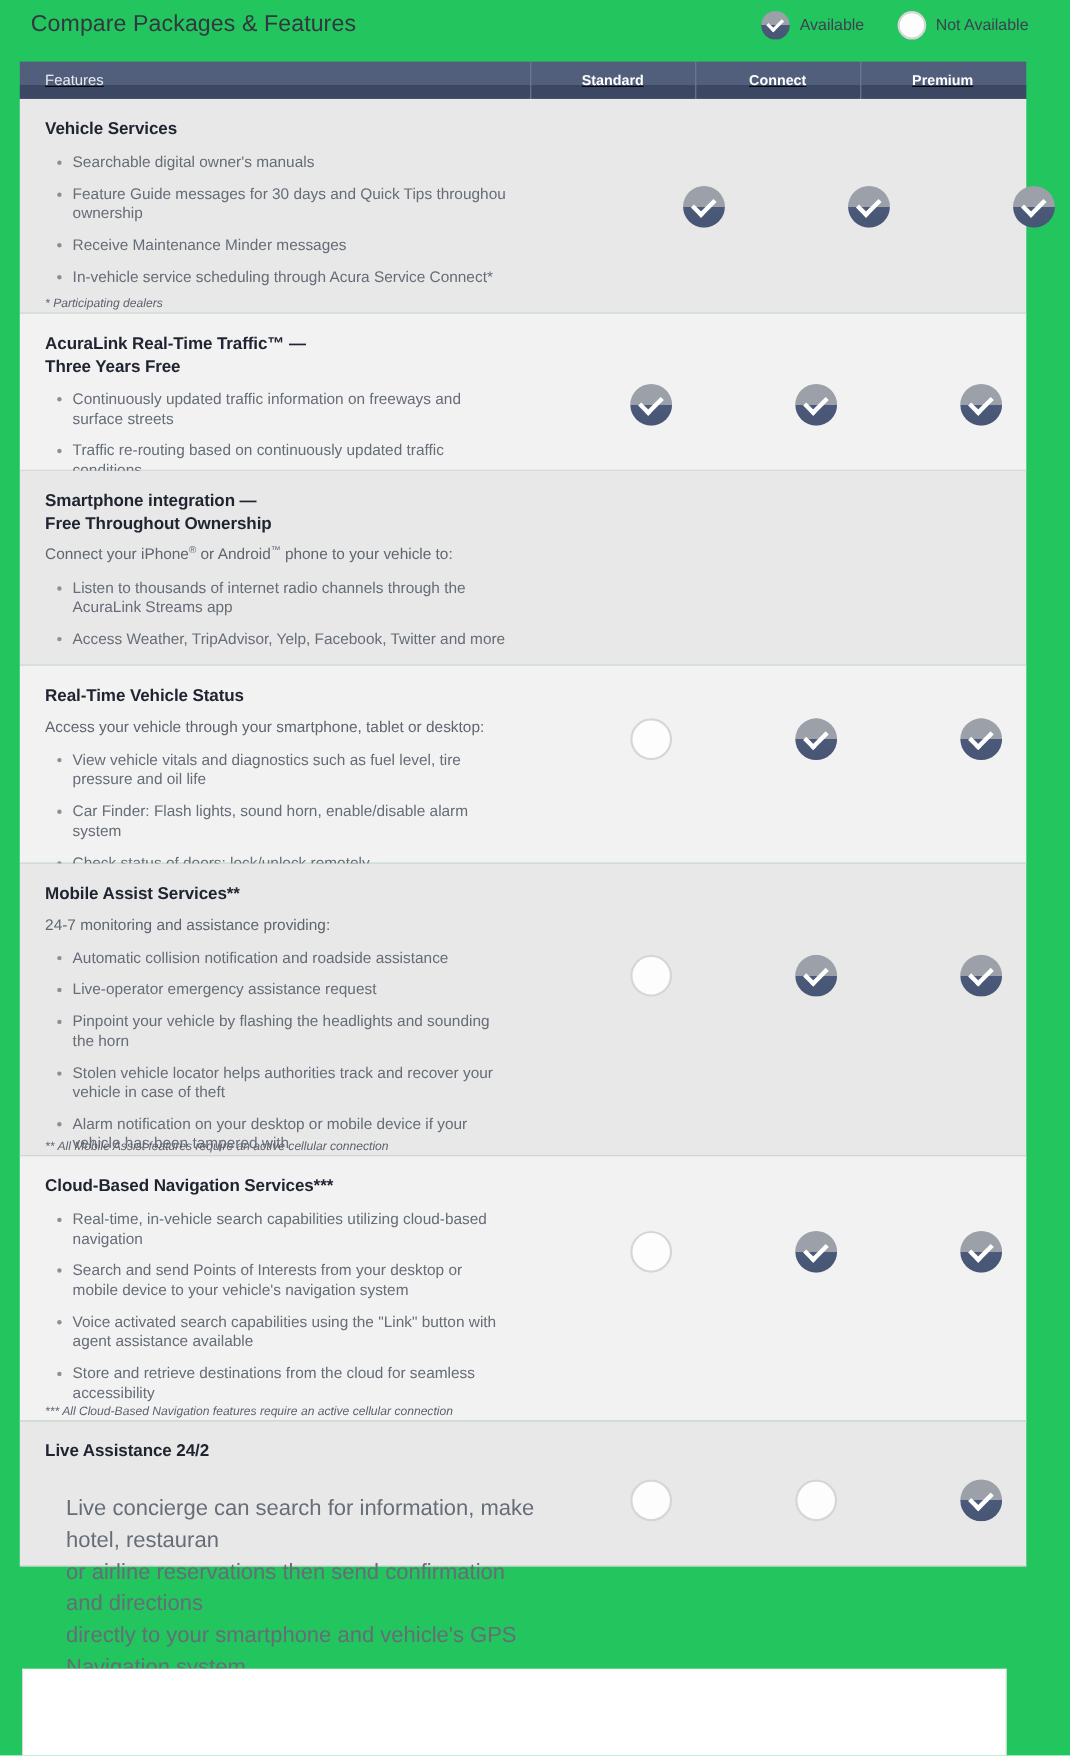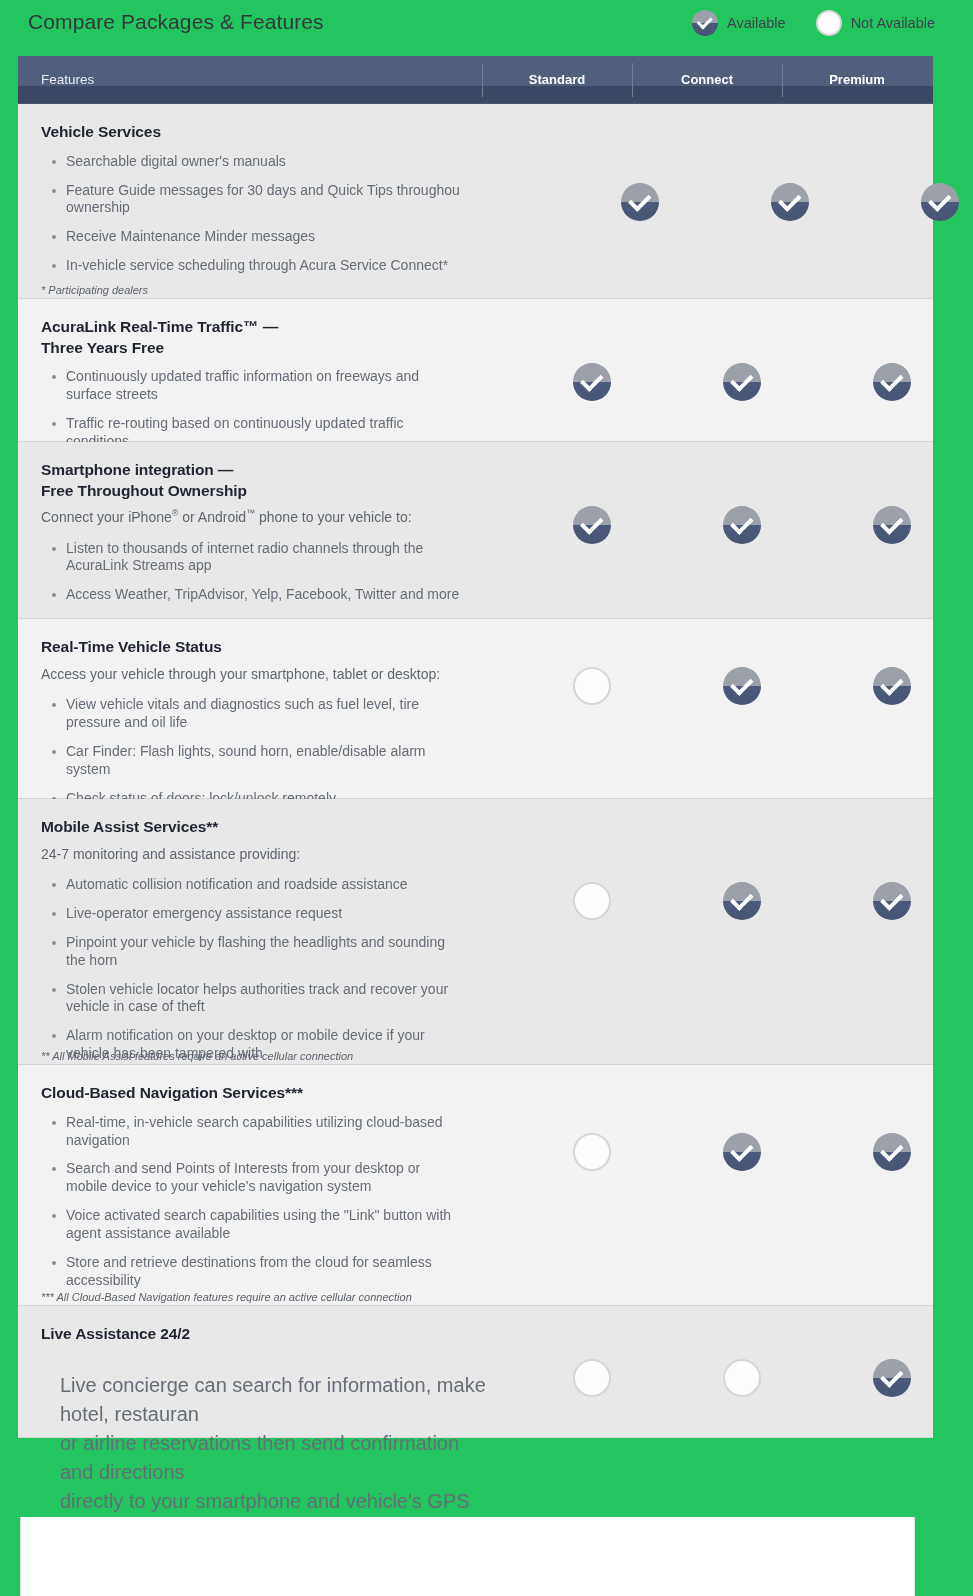--- a/index.html
+++ b/index.html
@@ -83,25 +83,26 @@
   .cell-ico.no { border-width: 2.4px; }
 
   
   .table {
     position: absolute;
     left: 18px; top: 56px;
     width: 915px;
   }
   .thead {
     display: flex;
-    height: 48px;
+    height: 34px;
     background: linear-gradient(to bottom, #515f7d 0%, #515f7d 62%, #3b4763 62%, #3b4763 100%);
     align-items: center;
     position: relative;
     overflow: hidden;
+    text-decoration: underline;
   }
   .thead::after {
     content: "";
     position: absolute;
     left: 0; right: 0; bottom: 0;
     height: 1px;
     background: rgba(255,255,255,0.07);
   }
   .th {
     color: #ffffff;
@@ -302,21 +303,21 @@
               <span class="ico cell-ico yes" style="margin-top: 64px;"></span>
             </div>
             <div class="mark-cell">
               <span class="ico cell-ico yes" style="margin-top: 64px;"></span>
             </div>
             <div class="mark-cell">
               <span class="ico cell-ico yes" style="margin-top: 64px;"></span>
             </div>
           </div>
         </div>
-        <div class="row shade-a" style="height: 177px;">
+        <div class="row shade-a" style="height: 177px; flex-direction: column;">
           <div class="row-features">
             <div class="clip">
               <div class="sec-title" style="white-space: pre-line;">Smartphone integration —
 Free Throughout Ownership</div>
               <div class="sec-intro">Connect your iPhone<sup style="font-size:9px">®</sup> or Android<sup style="font-size:9px">™</sup> phone to your vehicle to:</div>
               <ul class="bullets">
                 <li>Listen to thousands of internet radio channels through the
 AcuraLink Streams app</li>
                 <li>Access Weather, TripAdvisor, Yelp, Facebook, Twitter and more</li>
               </ul>

